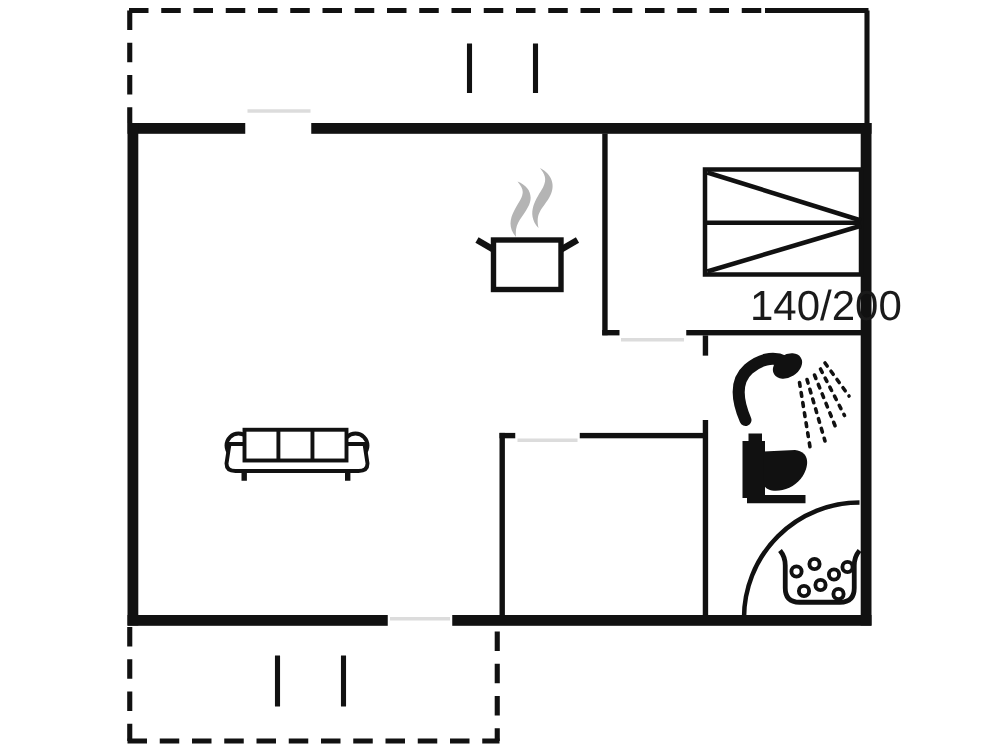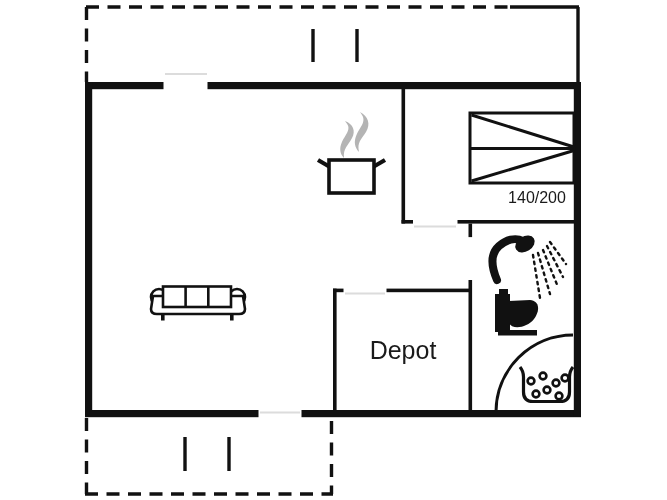--- a/index.html
+++ b/index.html
@@ -12,21 +12,21 @@
   }
   .stage svg{position:absolute;left:0;top:0;}
   .label{
     position:absolute;
     color:#1a1a1a;
     line-height:1;
     white-space:nowrap;
   }
   .label.bed-size{
     left:500px;top:190px;width:74px;
-    font-size:16px;text-align:center;
+    font-size:28px;text-align:right;
   }
   .label.depot{
     left:335px;top:338px;width:136px;
     font-size:25px;text-align:center;
   }
 </style>
 </head>
 <body>
 
 <div class="stage">
@@ -135,15 +135,14 @@
         <circle cx="536" cy="394" r="3.4"></circle>
         <circle cx="547" cy="390" r="3.4"></circle>
         <circle cx="556" cy="383" r="3.4"></circle>
         <circle cx="559" cy="396" r="3.4"></circle>
         <circle cx="565" cy="378" r="3.4"></circle>
       </g>
     </g>
   </svg>
 
   <div class="label bed-size">140/200</div>
-  <div class="label depot">Depot</div>
 
 </div>
 
 </body></html>

